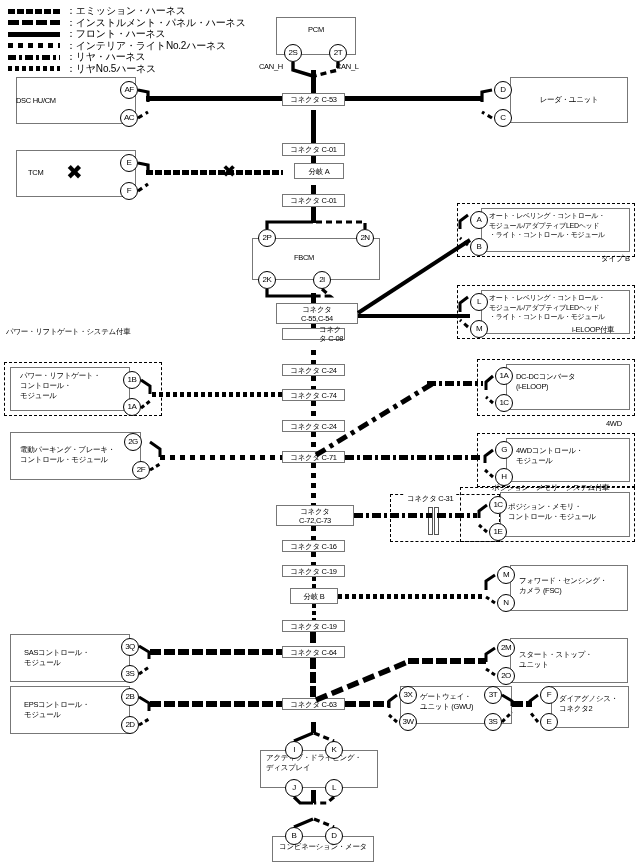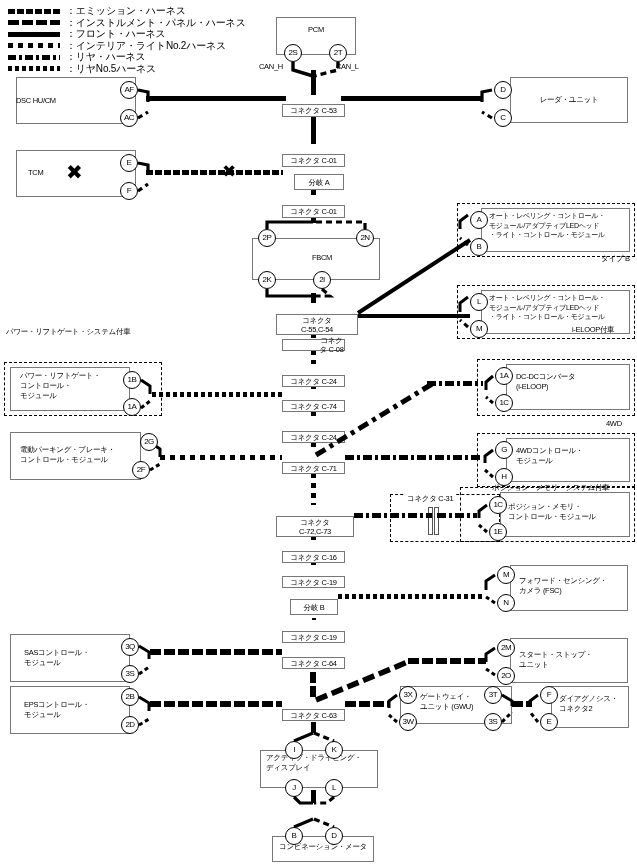--- a/index.html
+++ b/index.html
@@ -21,23 +21,23 @@
   .h-emission{background:repeating-linear-gradient(to right,#000 0 7px,#fff 7px 9px);}
   .h-front{background:#000;}
   .h-ip{background:repeating-linear-gradient(to right,#000 0 11px,#fff 11px 14px);}
   .h-int2{background:repeating-linear-gradient(to right,#000 0 5px,#fff 5px 10px);}
   .h-rear{background:repeating-linear-gradient(to right,#000 0 8px,#fff 8px 11px,#000 11px 14px,#fff 14px 17px);}
   .h-rear5{background:repeating-linear-gradient(to right,#000 0 4px,#fff 4px 7px);}
 
   
   .box{border:1px solid #777;background:#fff;}
   .box-lbl{font-size:7.5px;line-height:10px;letter-spacing:-0.3px;}
-  .conn{border:1px solid #777;background:#fff;text-align:center;
+  .conn{border:1px solid #777;background:#fff;
         font-size:7.5px;line-height:9px;letter-spacing:-0.3px;
-        display:flex;align-items:center;justify-content:center;margin-top:11px;}
+        display:flex;align-items:center;justify-content:center;}
   .dashbox{border:1.4px dashed #000;background:transparent;}
   .opt-lbl{font-size:7.5px;letter-spacing:-0.3px;white-space:nowrap;}
 
   
   .pin{border:1.3px solid #000;border-radius:50%;background:#fff;
        display:flex;align-items:center;justify-content:center;
        font-size:8px;line-height:1;letter-spacing:-0.5px;z-index:6;}
   .pin.w18{width:18px;height:18px;}
 
   
@@ -158,21 +158,21 @@
   <div class="abs pin w18" style="left:120px;top:182px;">F</div>
 
   <div class="abs w dash-em-h" style="left:146px;top:170px;width:137px;height:5px;"></div>
   <div class="abs xmark" style="left:222px;top:163px;font-size:17px;">✖</div>
 
   <div class="abs conn" style="left:282px;top:143px;width:63px;height:13px;">コネクタ C-01</div>
   <div class="abs conn" style="left:294px;top:163px;width:50px;height:16px;">分岐 A</div>
   <div class="abs conn" style="left:282px;top:194px;width:63px;height:13px;">コネクタ C-01</div>
 
   <div class="abs box" style="left:252px;top:238px;width:128px;height:42px;"></div>
-  <div class="abs box-lbl" style="left:258px;top:253px;width:128px;text-align:center;">FBCM</div>
+  <div class="abs box-lbl" style="left:240px;top:253px;width:128px;text-align:center;">FBCM</div>
   <div class="abs pin w18" style="left:258px;top:229px;">2P</div>
   <div class="abs pin w18" style="left:356px;top:229px;">2N</div>
   <div class="abs pin w18" style="left:258px;top:271px;text-align:right;">2K</div>
   <div class="abs pin w18" style="left:313px;top:271px;">2I</div>
 
   <div class="abs conn" style="left:276px;top:303px;width:82px;height:21px;flex-direction:column;">
     <div>コネクタ</div>
     <div>C-55,C-54</div>
   </div>
 
@@ -225,21 +225,21 @@
   <div class="abs box" style="left:506px;top:364px;width:124px;height:46px;"></div>
   <div class="abs box-lbl" style="left:516px;top:372px;width:115px;white-space:pre-line;">DC-DCコンバータ
 (i-ELOOP)</div>
   <div class="abs pin w18" style="left:495px;top:367px;">1A</div>
   <div class="abs pin w18" style="left:495px;top:394px;">1C</div>
   <div class="abs w dash-rear-h" style="left:427px;top:381px;width:56px;height:5px;"></div>
 
   <div class="abs box" style="left:10px;top:432px;width:131px;height:48px;"></div>
   <div class="abs box-lbl" style="left:20px;top:445px;width:115px;white-space:pre-line;">電動パーキング・ブレーキ・
 コントロール・モジュール</div>
-  <div class="abs pin w18" style="left:140px;top:433px;text-align:right;">2G</div>
+  <div class="abs pin w18" style="left:124px;top:433px;text-align:right;">2G</div>
   <div class="abs pin w18" style="left:132px;top:461px;">2F</div>
   <div class="abs w dash-int2-h" style="left:160px;top:455px;width:122px;height:5px;"></div>
 
   <div class="abs opt-lbl" style="left:606px;top:419px;">4WD</div>
   <div class="abs dashbox" style="left:477px;top:433px;width:158px;height:54px;"></div>
   <div class="abs box" style="left:506px;top:438px;width:124px;height:44px;"></div>
   <div class="abs box-lbl" style="left:516px;top:446px;width:115px;white-space:pre-line;">4WDコントロール・
 モジュール</div>
   <div class="abs pin w18" style="left:495px;top:441px;">G</div>
   <div class="abs pin w18" style="left:495px;top:468px;">H</div>

